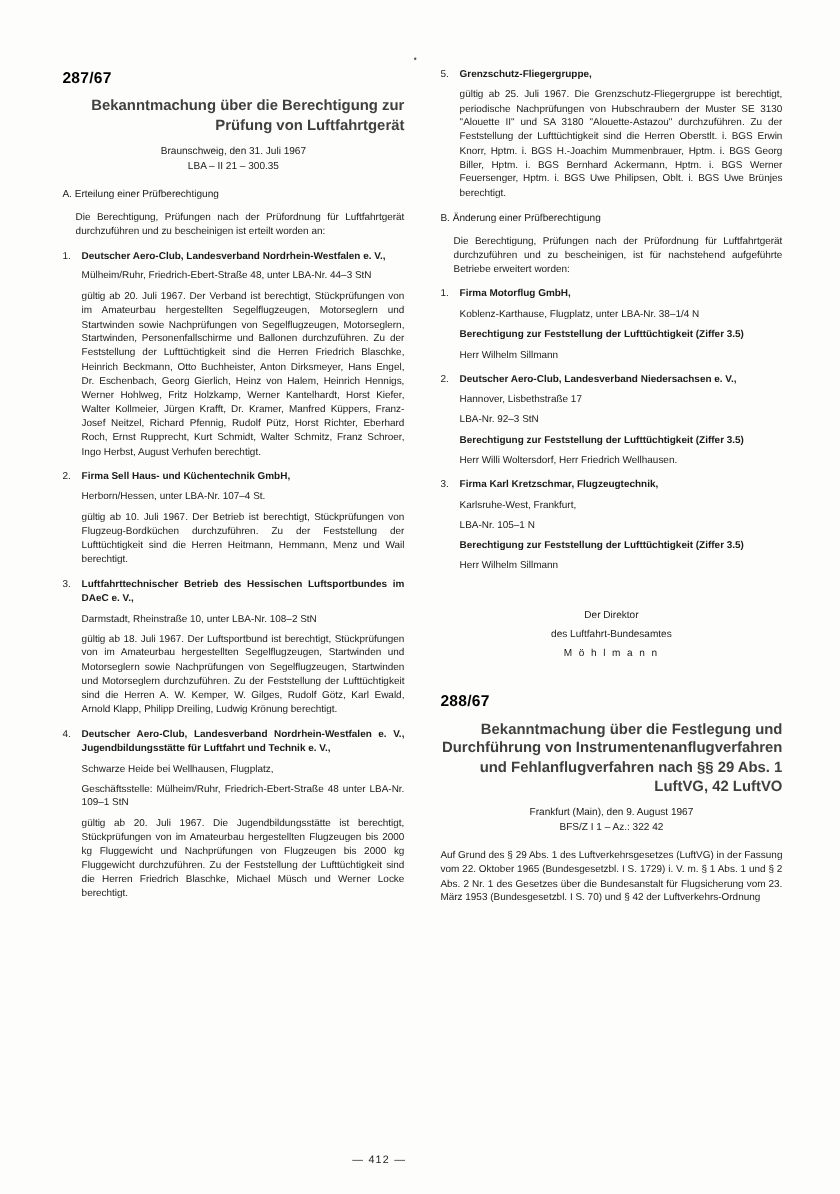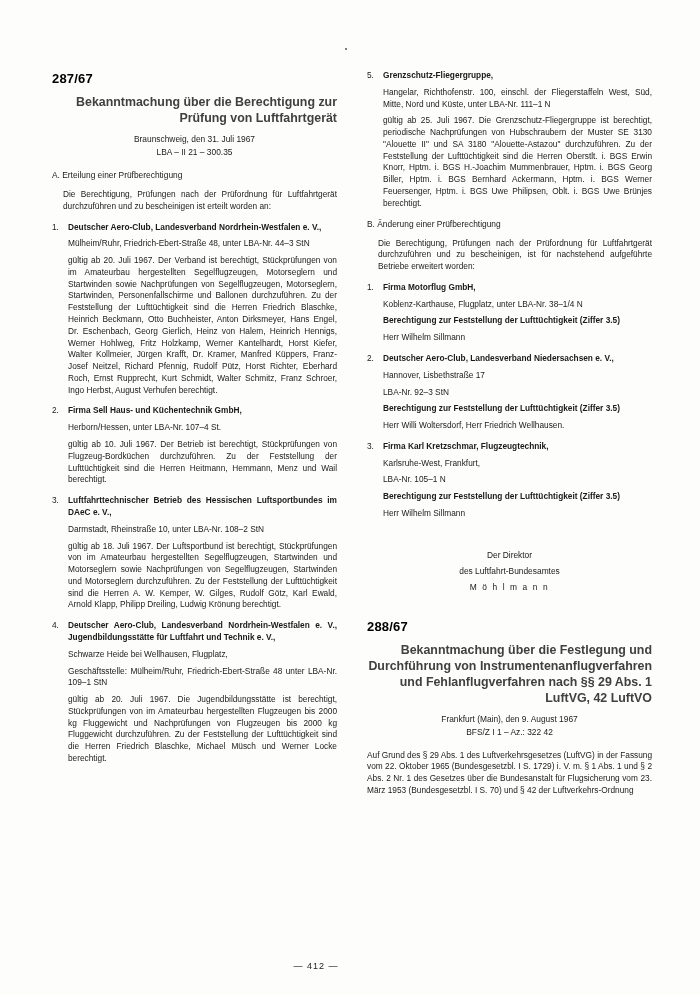--- a/index.html
+++ b/index.html
@@ -17,21 +17,21 @@
   }
   .page {
     position: absolute;
     top: 0; left: 0;
     width: 700px;
     height: 995px;
     background: #fdfdfb;
   }
   .cols {
     position: absolute;
-    top: 70px;
+    top: 56px;
     left: 52px;
     width: 600px;
     height: 880px;
     display: flex;
     gap: 30px;
   }
   .col {
     width: 285px;
     font-size: 8.3px;
     line-height: 1.42;
@@ -175,21 +175,20 @@
             <div class="blk">gültig ab 20. Juli 1967. Die Jugendbildungsstätte ist berechtigt, Stückprüfungen von im Amateurbau hergestellten Flugzeugen bis 2000 kg Fluggewicht und Nachprüfungen von Flugzeugen bis 2000 kg Fluggewicht durchzuführen. Zu der Feststellung der Lufttüchtigkeit sind die Herren Friedrich Blaschke, Michael Müsch und Werner Locke berechtigt.</div>
           </li>
         </ol>
     </div>
 
     <div class="col">
       <ol class="items" id="right-items-cont">
           <li>
             <span class="num">5.</span>
             <div class="blk b">Grenzschutz-Fliegergruppe,</div>
-            <div class="blk">Hangelar, Richthofenstr. 100, einschl. der Fliegerstaffeln West, Süd, Mitte, Nord und Küste, unter LBA-Nr. 111–1 N</div>
             <div class="blk">gültig ab 25. Juli 1967. Die Grenzschutz-Fliegergruppe ist berechtigt, periodische Nachprüfungen von Hubschraubern der Muster SE 3130 "Alouette II" und SA 3180 "Alouette-Astazou" durchzuführen. Zu der Feststellung der Lufttüchtigkeit sind die Herren Oberstlt. i. BGS Erwin Knorr, Hptm. i. BGS H.-Joachim Mummenbrauer, Hptm. i. BGS Georg Biller, Hptm. i. BGS Bernhard Ackermann, Hptm. i. BGS Werner Feuersenger, Hptm. i. BGS Uwe Philipsen, Oblt. i. BGS Uwe Brünjes berechtigt.</div>
           </li>
         </ol>
       <div class="sect-head">B. Änderung einer Prüfberechtigung</div>
       <div class="para">Die Berechtigung, Prüfungen nach der Prüfordnung für Luftfahrtgerät durchzuführen und zu bescheinigen, ist für nachstehend aufgeführte Betriebe erweitert worden:</div>
       <ol class="items" id="right-items-b">
           <li>
             <span class="num">1.</span>
             <div class="blk b">Firma Motorflug GmbH,</div>
             <div class="blk">Koblenz-Karthause, Flugplatz, unter LBA-Nr. 38–1/4 N</div>

